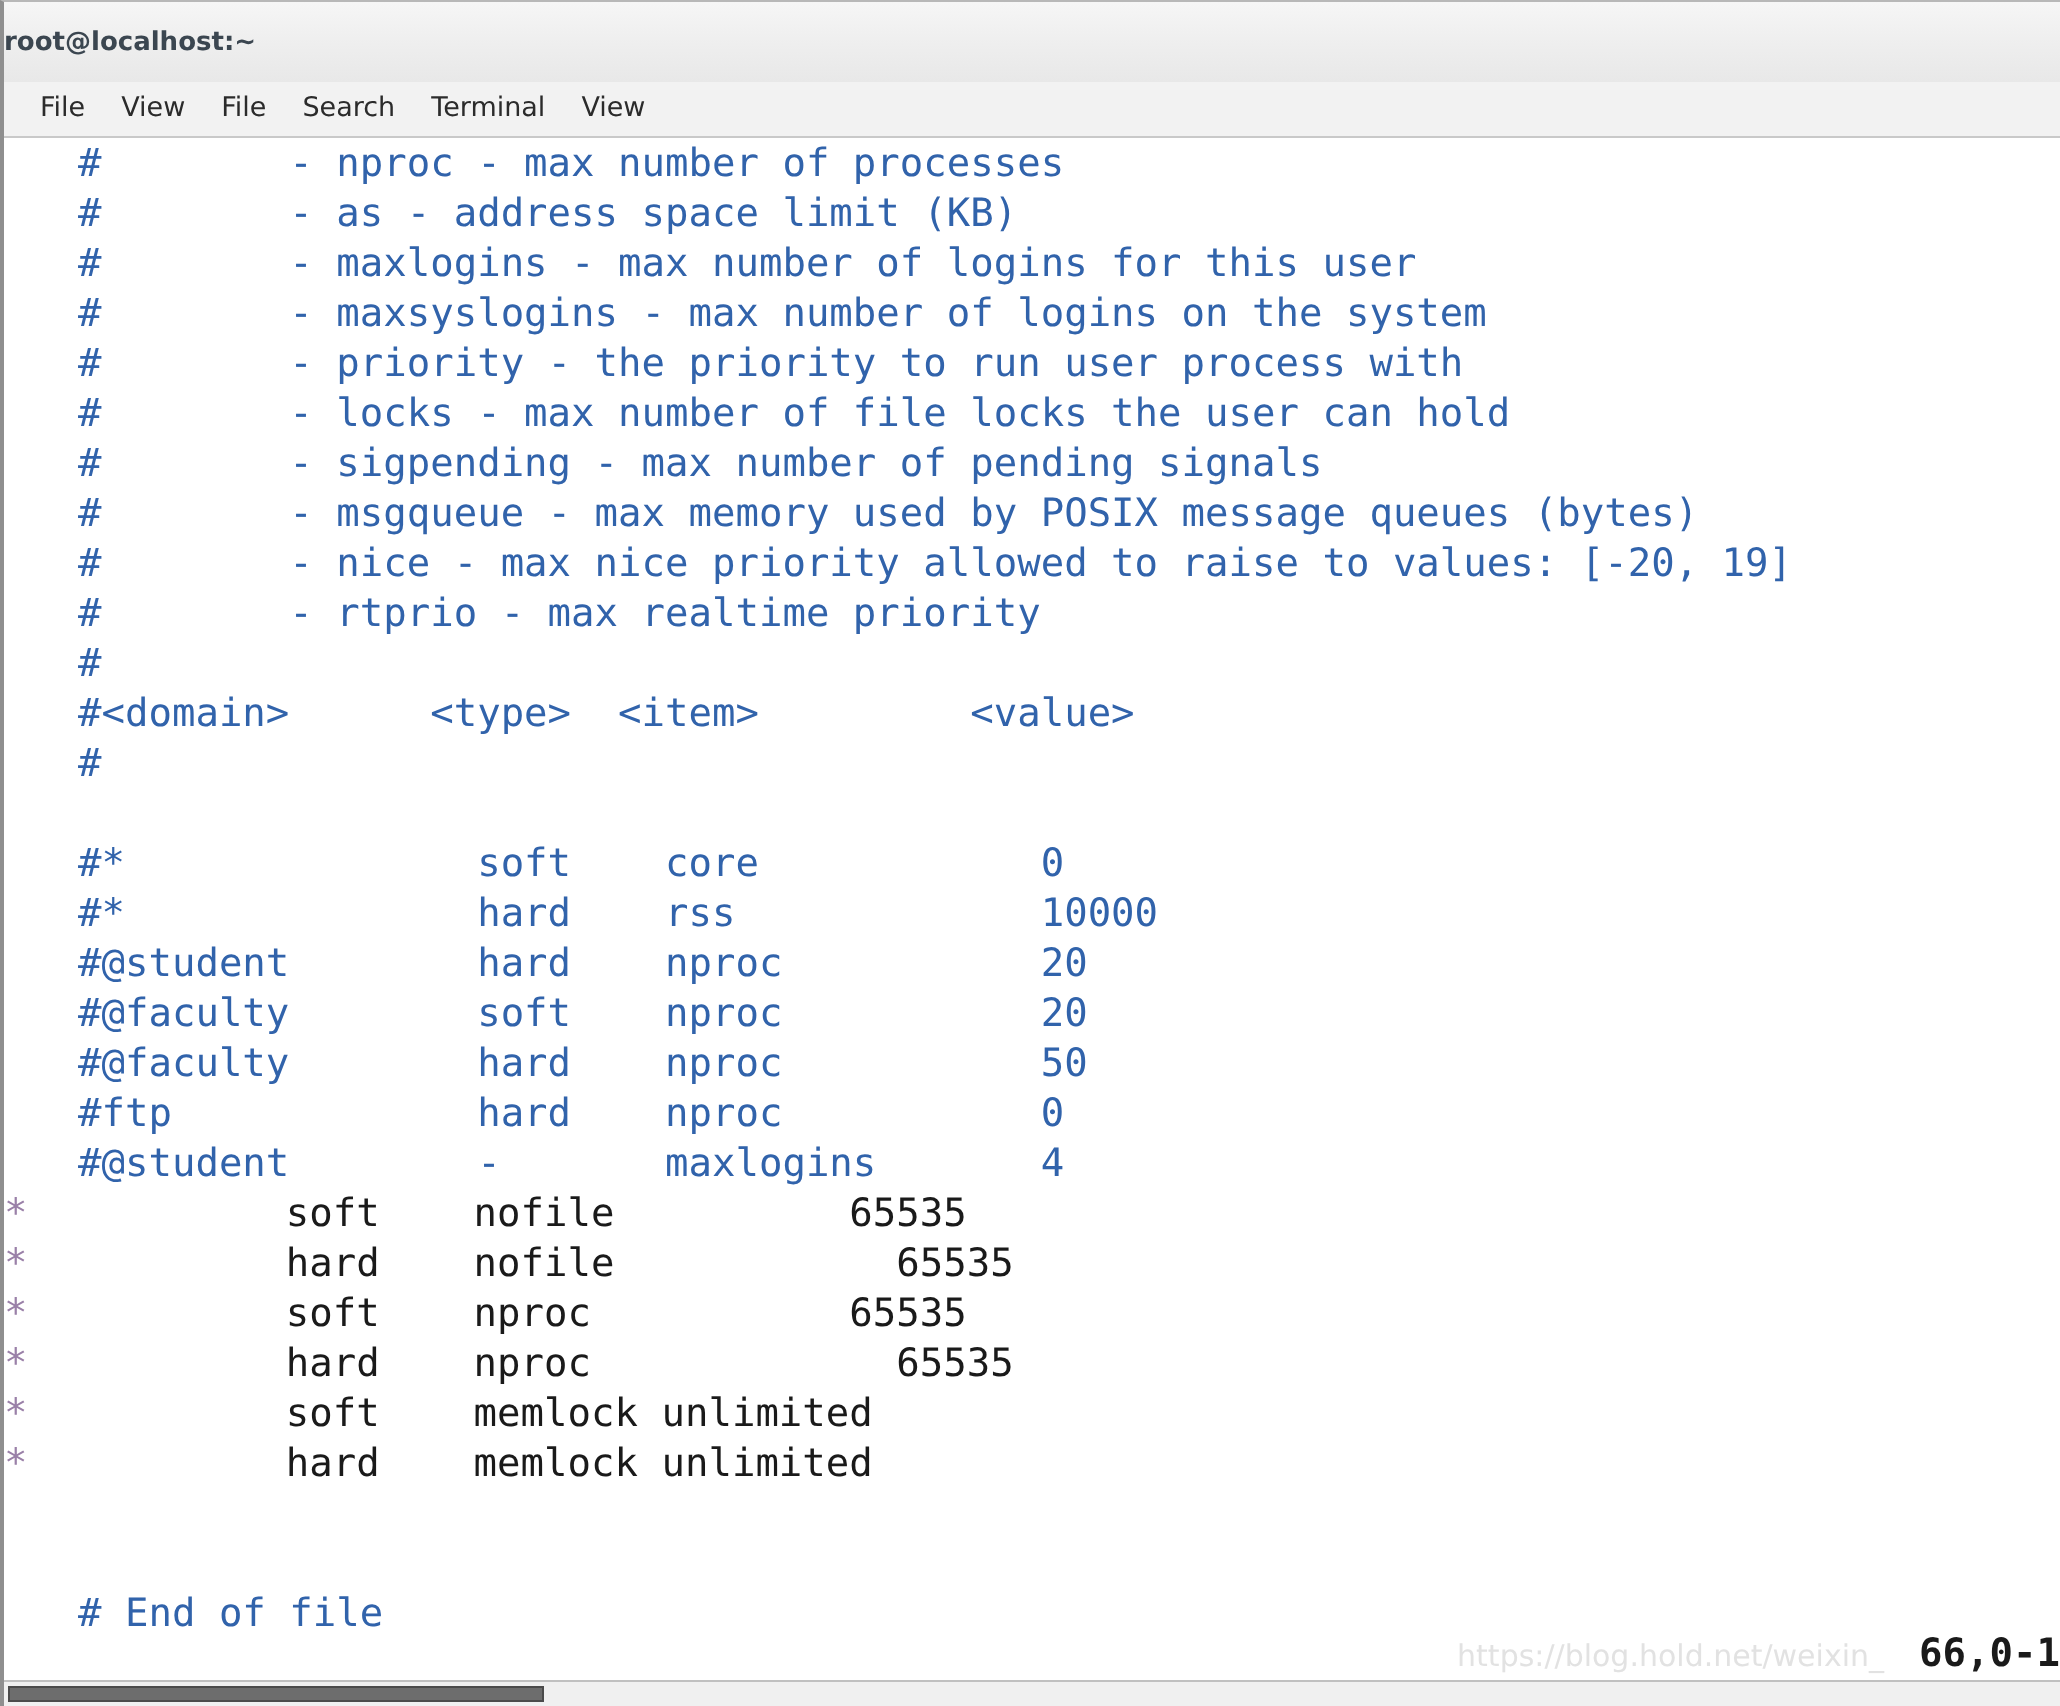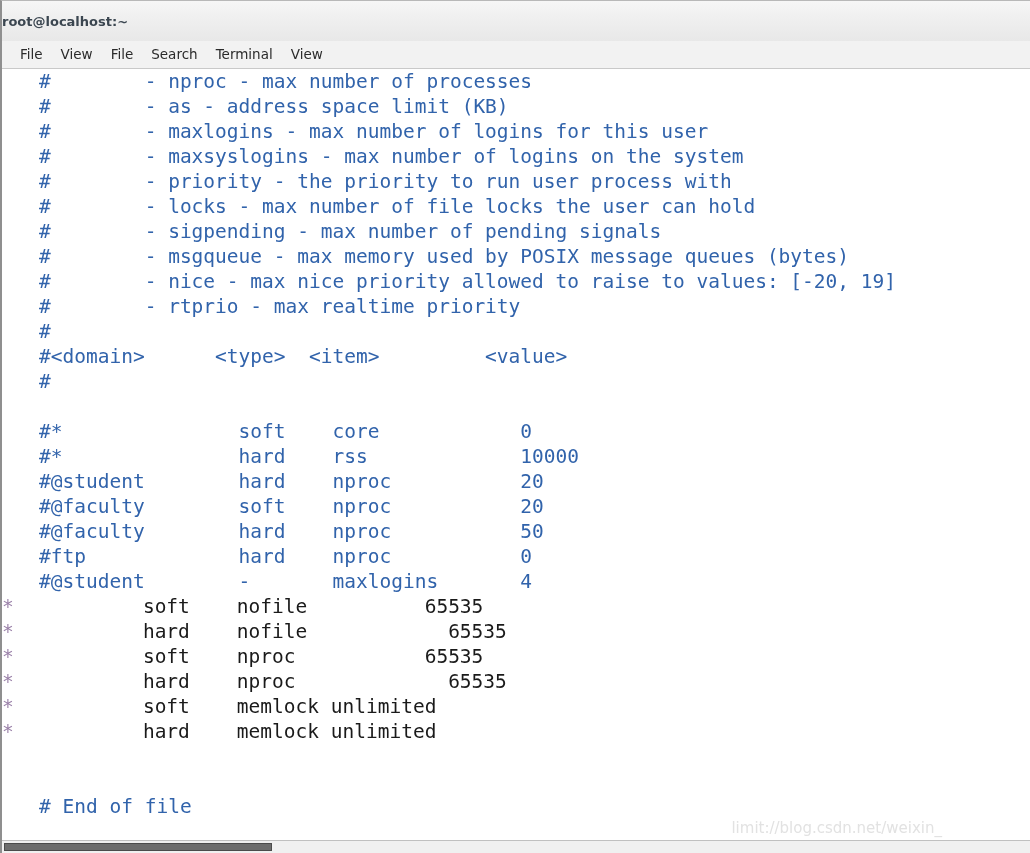--- a/index.html
+++ b/index.html
@@ -162,21 +162,25 @@
     <div class="menu-item">File</div>
     <div class="menu-item">Search</div>
     <div class="menu-item">Terminal</div>
     <div class="menu-item">View</div>
   </div>
 
   <div id="terminal">
 
     <div id="screen"><div class="line"><span class="c-comment">#        - nproc - max number of processes</span></div><div class="line"><span class="c-comment">#        - as - address space limit (KB)</span></div><div class="line"><span class="c-comment">#        - maxlogins - max number of logins for this user</span></div><div class="line"><span class="c-comment">#        - maxsyslogins - max number of logins on the system</span></div><div class="line"><span class="c-comment">#        - priority - the priority to run user process with</span></div><div class="line"><span class="c-comment">#        - locks - max number of file locks the user can hold</span></div><div class="line"><span class="c-comment">#        - sigpending - max number of pending signals</span></div><div class="line"><span class="c-comment">#        - msgqueue - max memory used by POSIX message queues (bytes)</span></div><div class="line"><span class="c-comment">#        - nice - max nice priority allowed to raise to values: [-20, 19]</span></div><div class="line"><span class="c-comment">#        - rtprio - max realtime priority</span></div><div class="line"><span class="c-comment">#</span></div><div class="line"><span class="c-comment">#&lt;domain&gt;      &lt;type&gt;  &lt;item&gt;         &lt;value&gt;</span></div><div class="line"><span class="c-comment">#</span></div><div class="line"><span class="c-normal">&nbsp;</span></div><div class="line"><span class="c-comment">#*               soft    core            0</span></div><div class="line"><span class="c-comment">#*               hard    rss             10000</span></div><div class="line"><span class="c-comment">#@student        hard    nproc           20</span></div><div class="line"><span class="c-comment">#@faculty        soft    nproc           20</span></div><div class="line"><span class="c-comment">#@faculty        hard    nproc           50</span></div><div class="line"><span class="c-comment">#ftp             hard    nproc           0</span></div><div class="line"><span class="c-comment">#@student        -       maxlogins       4</span></div><div class="line"><span class="c-special">*</span><span class="c-normal">           soft    nofile          65535</span></div><div class="line"><span class="c-special">*</span><span class="c-normal">           hard    nofile            65535</span></div><div class="line"><span class="c-special">*</span><span class="c-normal">           soft    nproc           65535</span></div><div class="line"><span class="c-special">*</span><span class="c-normal">           hard    nproc             65535</span></div><div class="line"><span class="c-special">*</span><span class="c-normal">           soft    memlock unlimited</span></div><div class="line"><span class="c-special">*</span><span class="c-normal">           hard    memlock unlimited</span></div><div class="line"><span class="c-normal">&nbsp;</span></div><div class="line"><span class="c-normal">&nbsp;</span></div><div class="line"><span class="c-comment"># End of file</span></div></div>
 
+    <div id="statusline">
+      <span>"/etc/security/limits.conf" 68L, 2696C</span>
+      <span class="ruler">66,0-1</span>
+    </div>
 
-    <div id="watermark">limit://blog.csdn.net/weixin_</div>
+    <div id="watermark">https://blog.hold.net/weixin_</div>
 
     <div id="hscroll">
       <div class="thumb" style="width: 268px;"></div>
     </div>
 
   </div>
 </div>
 
 </body></html>

